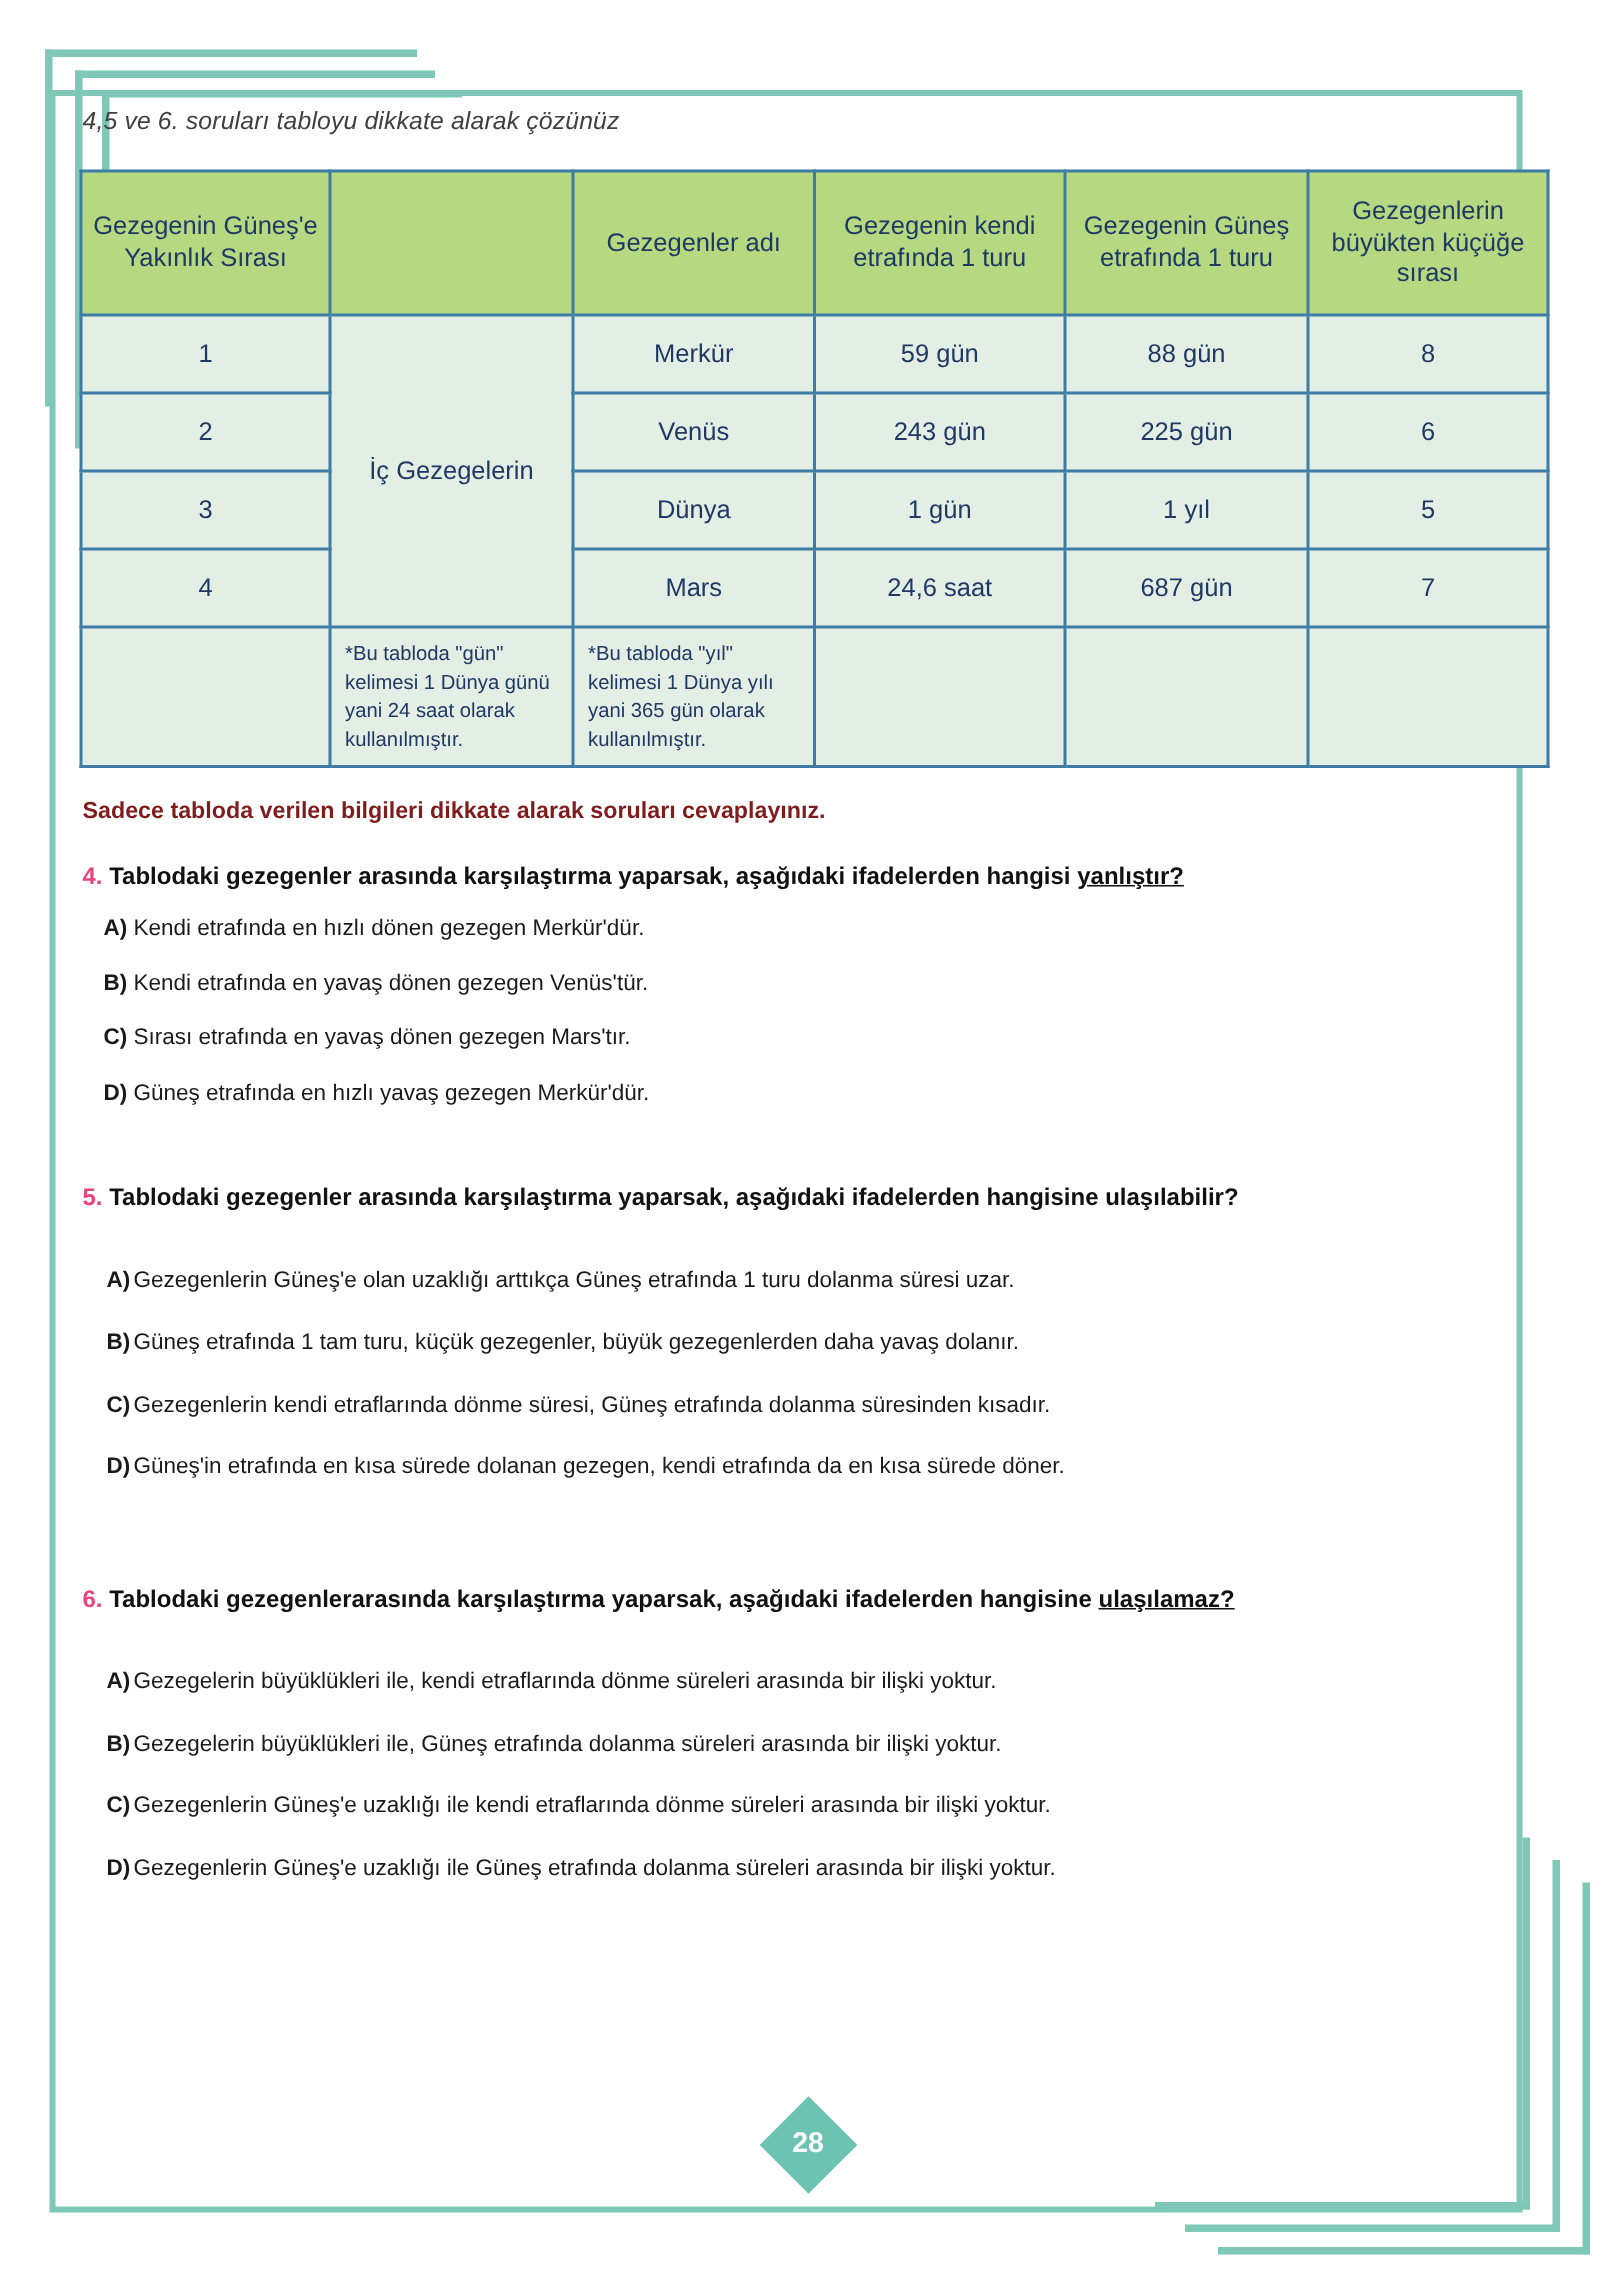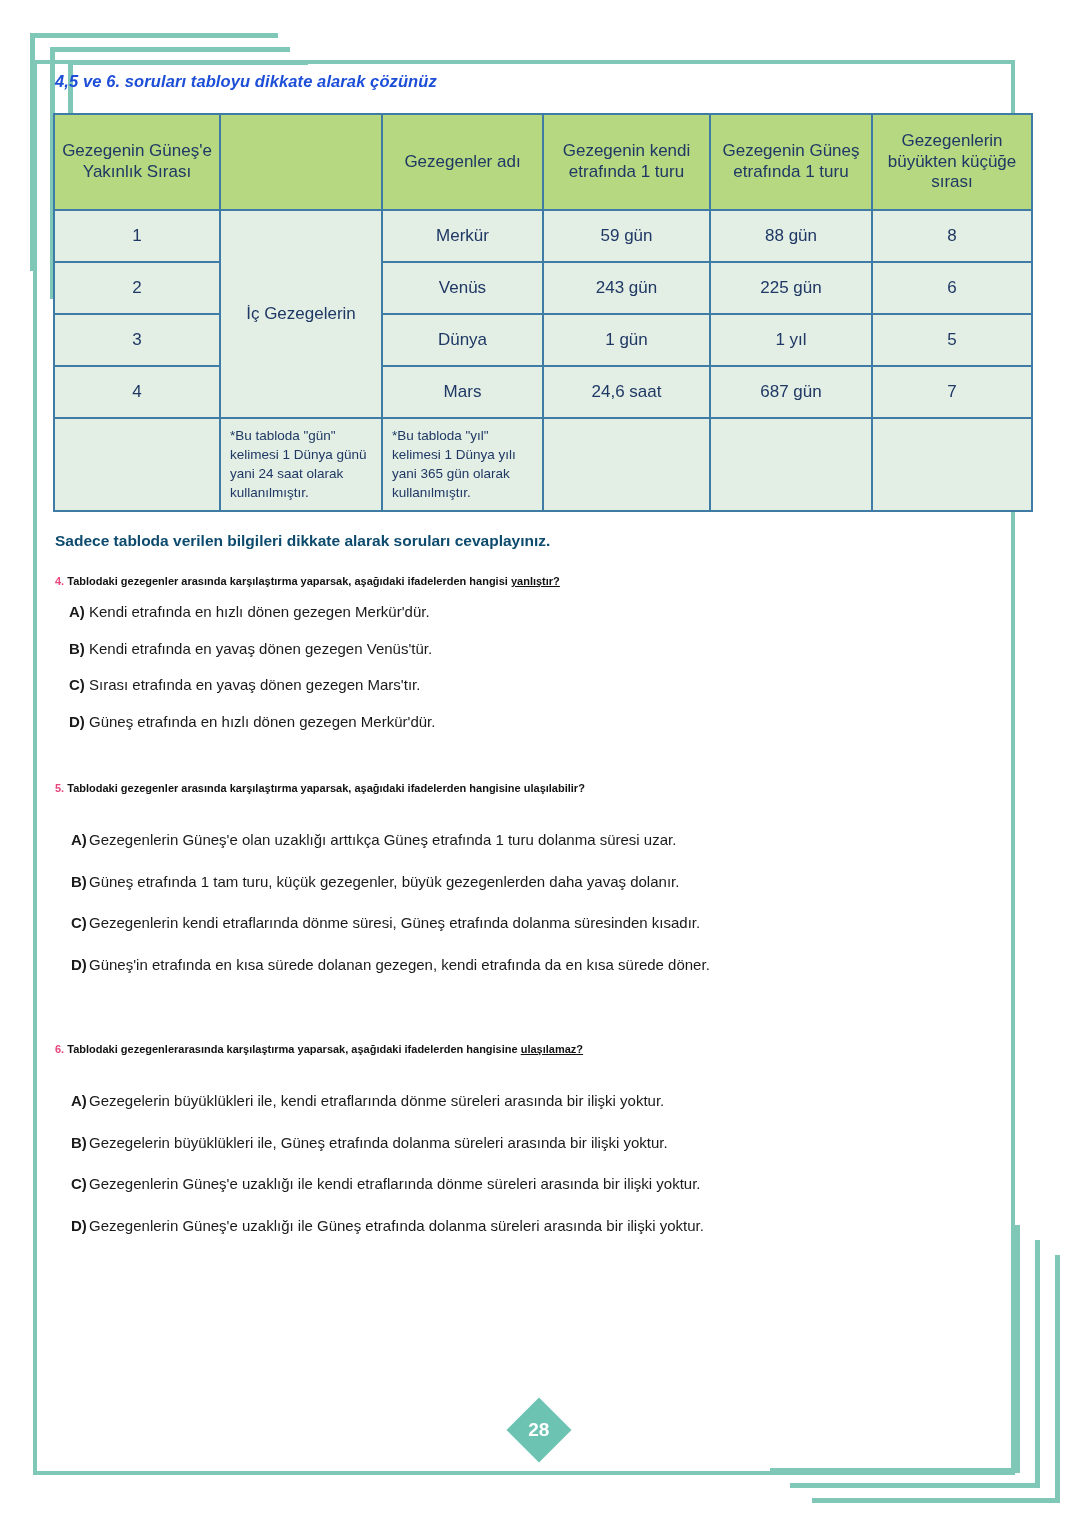--- a/index.html
+++ b/index.html
@@ -48,23 +48,23 @@
   
   #content {
     position: absolute;
     left: 52px;
     top: 72px;
     width: 980px;
   }
 
   .instruction-heading {
     font-size: 16.5px;
-    font-weight: bold;
+    font-weight: normal;
     font-style: italic;
-    color: #1d4ed8;
+    color: #404040;
     margin: 0 0 22px 3px;
     letter-spacing: 0.1px;
   }
 
   
   table.planet-table {
     border-collapse: collapse;
     width: 978px;
     table-layout: fixed;
     margin-left: 1px;
@@ -109,28 +109,28 @@
   .col-group    { width: 162px; }
   .col-name     { width: 161px; }
   .col-self     { width: 167px; }
   .col-sun      { width: 162px; }
   .col-size     { width: 160px; }
 
   
   .answer-note {
     font-size: 15.5px;
     font-weight: bold;
-    color: #0c4a6e;
+    color: #7f1d1d;
     margin: 20px 0 0 3px;
   }
   .question {
     margin: 24px 0 0 3px;
   }
   .q-stem {
-    font-size: 11px;
+    font-size: 16px;
     font-weight: bold;
     color: #111111;
     line-height: 1.35;
   }
   .q-num {
     color: #e8457c;
     font-weight: bold;
   }
   .q-underline {
     text-decoration: underline;
@@ -284,21 +284,21 @@
         <li>
           <span class="opt-letter">B)</span>
           <span class="opt-text">Kendi etrafında en yavaş dönen gezegen Venüs'tür.</span>
         </li>
         <li>
           <span class="opt-letter">C)</span>
           <span class="opt-text">Sırası etrafında en yavaş dönen gezegen Mars'tır.</span>
         </li>
         <li>
           <span class="opt-letter">D)</span>
-          <span class="opt-text">Güneş etrafında en hızlı dönen gezegen Merkür'dür.</span>
+          <span class="opt-text">Güneş etrafında en hızlı yavaş gezegen Merkür'dür.</span>
         </li>
       </ol>
     </div>
 
     <div class="question q5">
       <div class="q-stem">
         <span class="q-num">5.</span>
         <span>Tablodaki gezegenler arasında karşılaştırma yaparsak, aşağıdaki ifadelerden hangisine ulaşılabilir?</span><span class="q-underline"></span>
       </div>
       <ol class="options">

